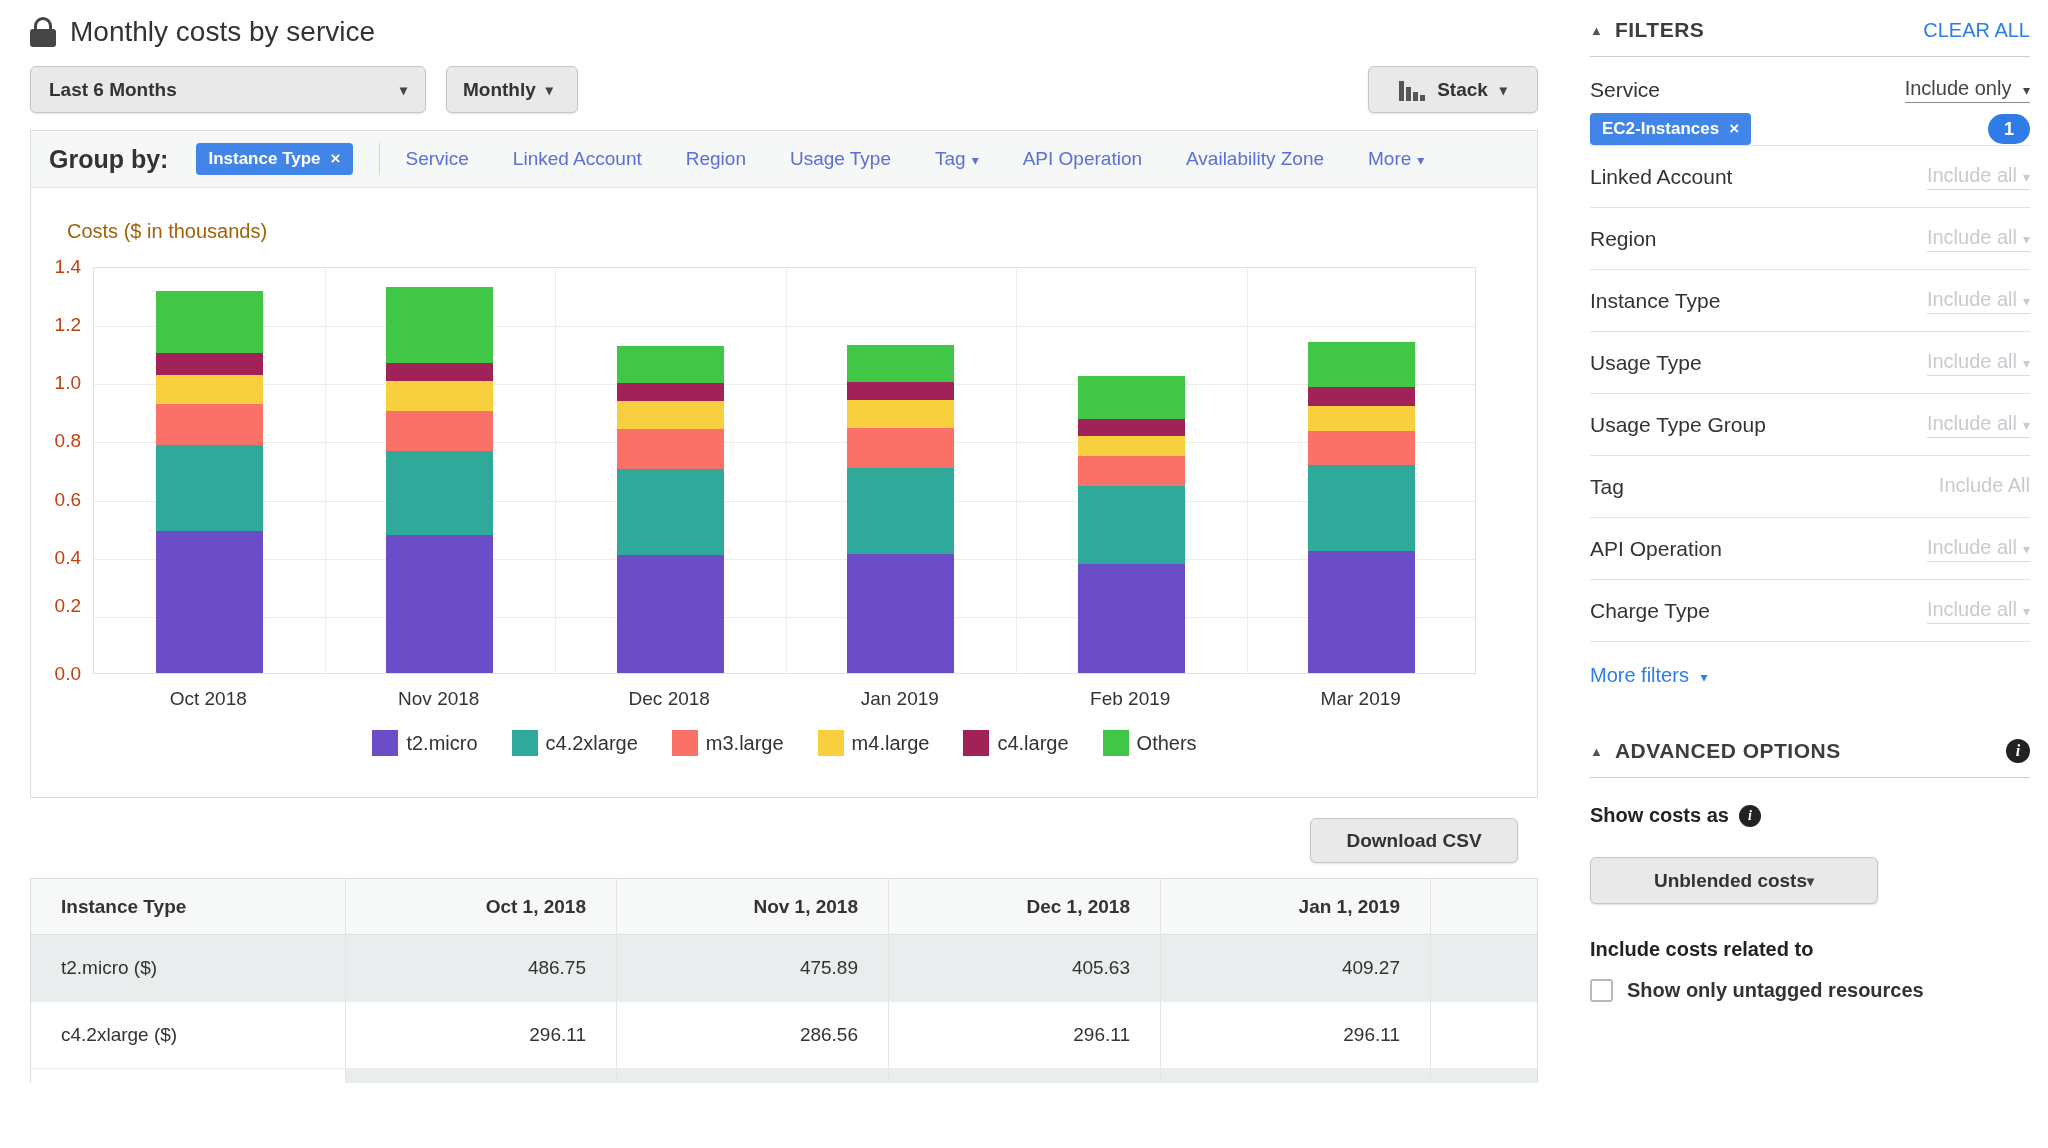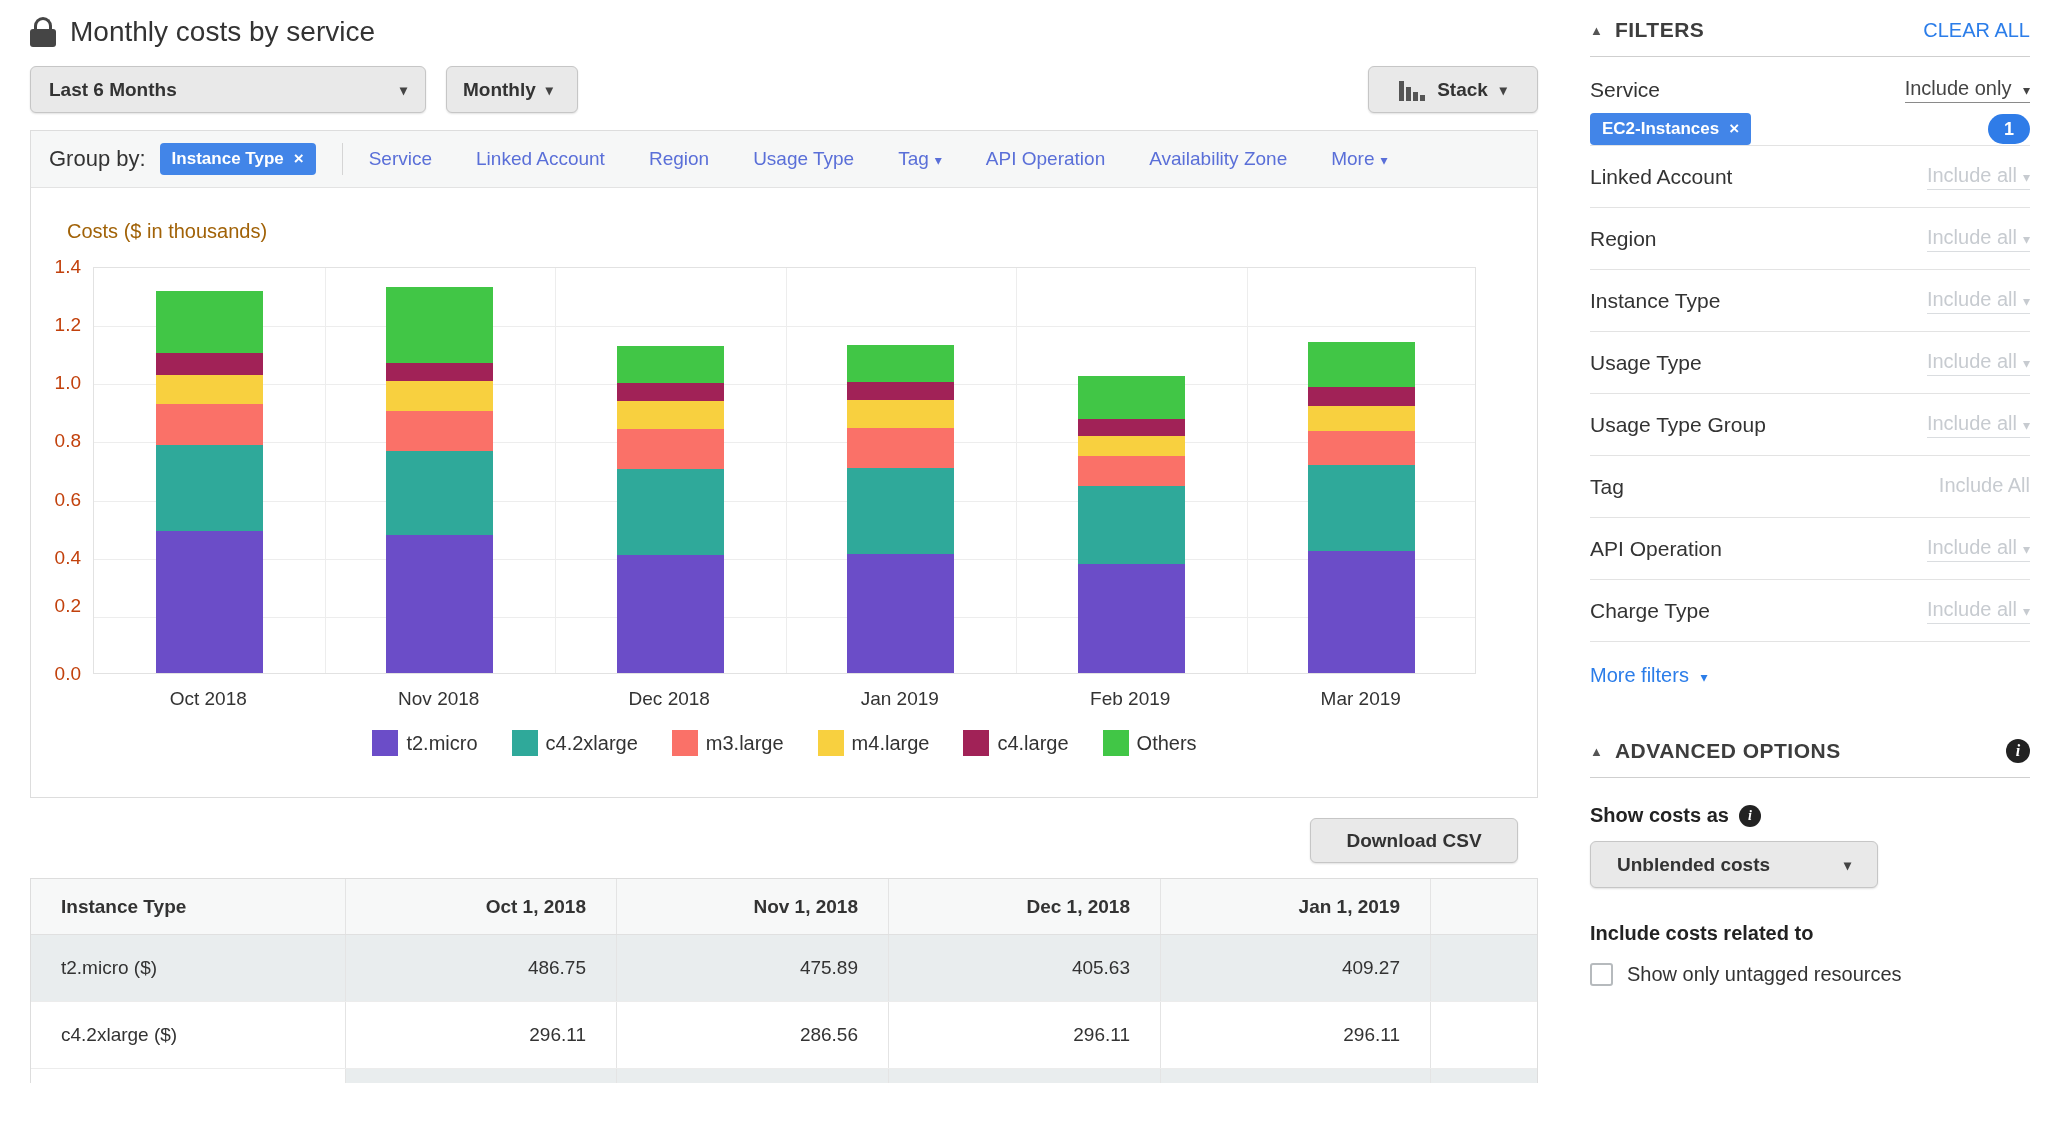--- a/index.html
+++ b/index.html
@@ -19,21 +19,21 @@
   .dd-range { position:absolute; left:30px; top:66px; width:396px; height:47px; padding:0 18px; justify-content:space-between; }
   .dd-gran  { position:absolute; left:446px; top:66px; width:132px; height:47px; padding:0 16px; gap:10px; }
   .dd-stack { position:absolute; left:1368px; top:66px; width:170px; height:47px; padding:0 16px; gap:12px; justify-content:center; }
   .caret { font-size:14px; color:#444; }
   .stack-icon { display:inline-flex; align-items:flex-end; gap:2px; height:22px; }
   .stack-icon i { width:5px; background:#555; display:inline-block; }
 
   
   .panel { position:absolute; left:30px; top:130px; width:1508px; height:668px; border:1px solid #ddd; background:#fff; }
   .groupbar { height:57px; background:#f6f7f7; border-bottom:1px solid #e3e3e3; display:flex; align-items:center; padding:0 18px; }
-  .groupbar .gb-label { font-weight:normal; font-size:22px; margin-right:14px; }
+  .groupbar .gb-label { font-weight:bold; font-size:25px; margin-right:28px; }
   .pill { background:#4285e8; color:#fff; font-size:17px; font-weight:bold; border-radius:4px;
           padding:6px 12px; display:inline-flex; align-items:center; gap:10px; cursor:pointer; }
   .pill .x { font-size:17px; font-weight:bold; }
   .gb-divider { width:1px; height:32px; background:#d5d5d5; margin:0 26px; }
   .gb-links { display:flex; align-items:center; gap:44px; }
   .gb-link { color:#5a6fd8; font-size:19px; cursor:pointer; white-space:nowrap; }
   .gb-link .caret { color:#5a6fd8; margin-left:6px; }
 
   .chart-body { position:relative; height:610px; }
   .chart-title { position:absolute; left:36px; top:32px; font-size:20px; color:#a16207; }
@@ -87,23 +87,23 @@
   .muted-select .caret { color:#c7cbd0; margin-left:6px; }
   .more-filters-row { padding:22px 0 26px 0; }
   .more-filters .caret { color:#2b7de9; margin-left:6px; }
   .adv-head { margin-top:8px; }
   .info-i { width:24px; height:24px; border-radius:50%; background:#222; color:#fff; display:inline-flex;
             align-items:center; justify-content:center; font-family:"Liberation Serif", serif; font-style:italic;
             font-weight:bold; font-size:16px; }
   .show-costs { margin-top:26px; display:flex; align-items:center; gap:10px; }
   .bold-label { font-size:20px; font-weight:bold; color:#222; }
   .show-costs .info-i { width:22px; height:22px; font-size:14px; }
-  .dd-unblended { margin-top:14px; width:288px; height:47px; padding:0 26px; justify-content:space-between; }
+  .dd-unblended { margin-top:30px; width:288px; height:47px; padding:0 26px; justify-content:center; }
   .include-heading { margin-top:34px; }
-  .untagged-row { margin-top:18px; display:flex; align-items:center; gap:14px; }
+  .untagged-row { margin-top:18px; display:flex; align-items:center; gap:14px;font-weight:bold; }
   .checkbox { width:23px; height:23px; border:2px solid #b6babd; border-radius:3px; background:#fff; cursor:pointer; }
   .untagged-label { font-size:20px; color:#333; }
 </style>
 </head>
 <body>
 
 <div class="page-title-row">
   <span class="lock">
       <span class="shackle"></span>
       <span class="body"></span>

